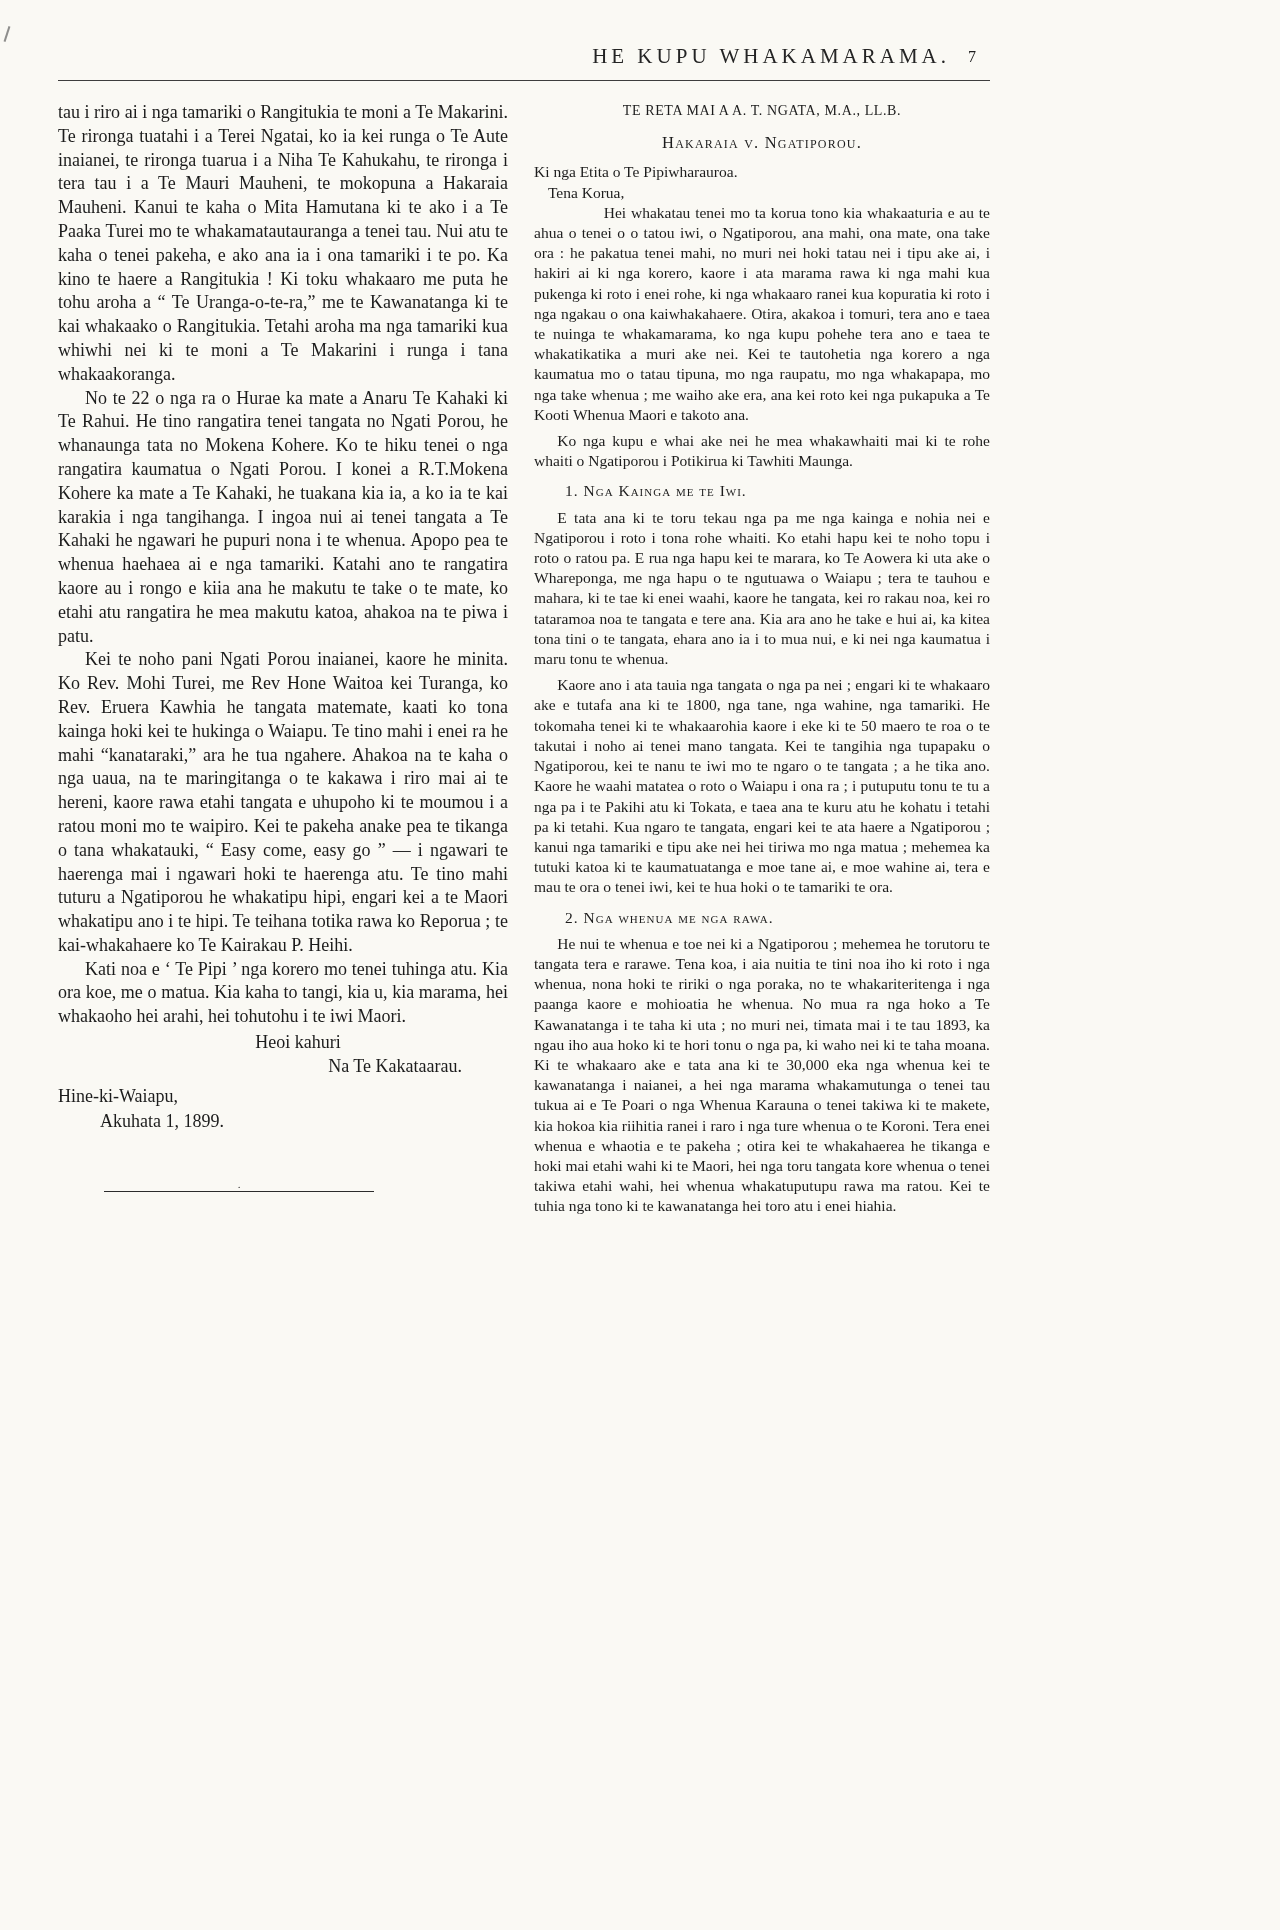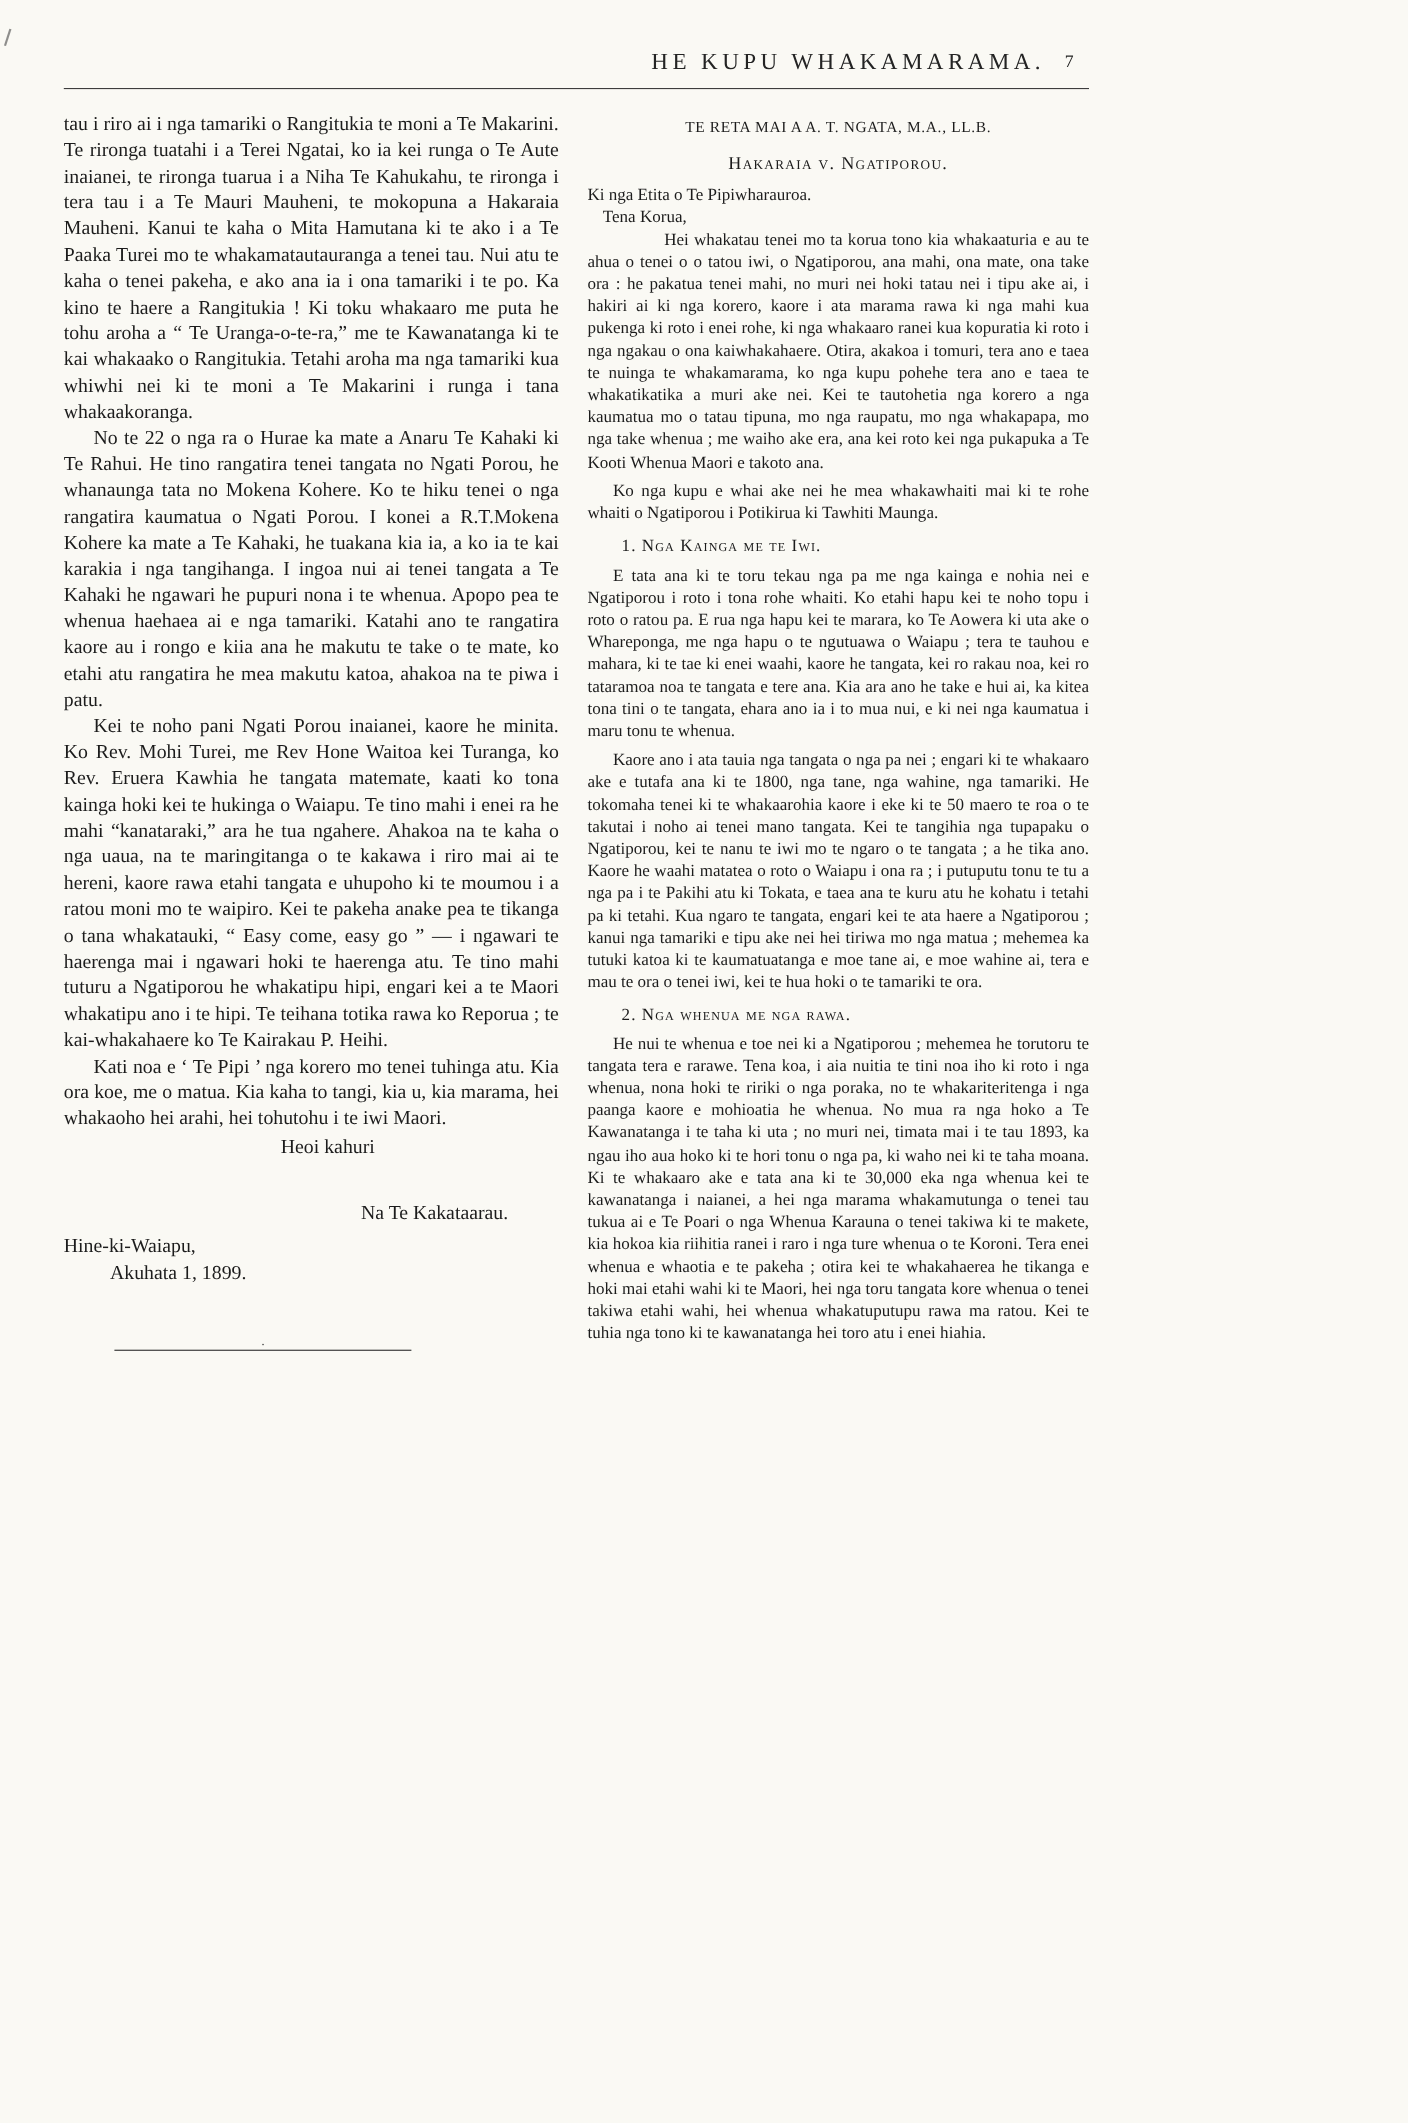--- a/index.html
+++ b/index.html
@@ -21,35 +21,35 @@
   
   .header-row { position:relative; height:32px; }
   .header-title {
     position:absolute; left:0; right:40px; text-align:right;
     font-size:21px; letter-spacing:4px; color:#242424;
   }
   .page-number { position:absolute; right:14px; top:4px; font-size:16px; }
   .header-rule { border:none; border-top:1.5px solid #3d3d3d; margin-top:4px; }
 
   
-  .columns { display:flex; margin-top:20px;align-items:center; }
+  .columns { display:flex; margin-top:20px; }
   .col-left {
     width:450px; font-size:18px; line-height:23.8px;
     text-align:justify;
   }
   .col-right {
     width:456px; margin-left:26px; font-size:15.5px; line-height:20.2px;
     text-align:justify;
   }
   .col-left .para { text-indent:1.5em; }
   .col-left .first-para { text-indent:0; }
 
   
   .signoff-heoi  { text-align:center; padding-left:30px; margin-top:2px; }
-  .signoff-name  { text-align:right; padding-right:46px;margin-top:36px; }
+  .signoff-name  { text-align:right; padding-right:46px; }
   .signoff-place { margin-top:6px; }
   .signoff-date  { padding-left:42px; margin-top:2px; }
   .end-rule-wrap { width:270px; margin:46px 0 0 46px; text-align:center; }
   .end-dot { font-size:11px; line-height:8px; color:#2c2c2c; }
   .end-rule { border:none; border-top:1.6px solid #2c2c2c; margin-top:3px; }
 
   
   .letter-title {
     text-align:center; font-size:14px; letter-spacing:.6px;
     margin-bottom:12px; text-indent:0;

